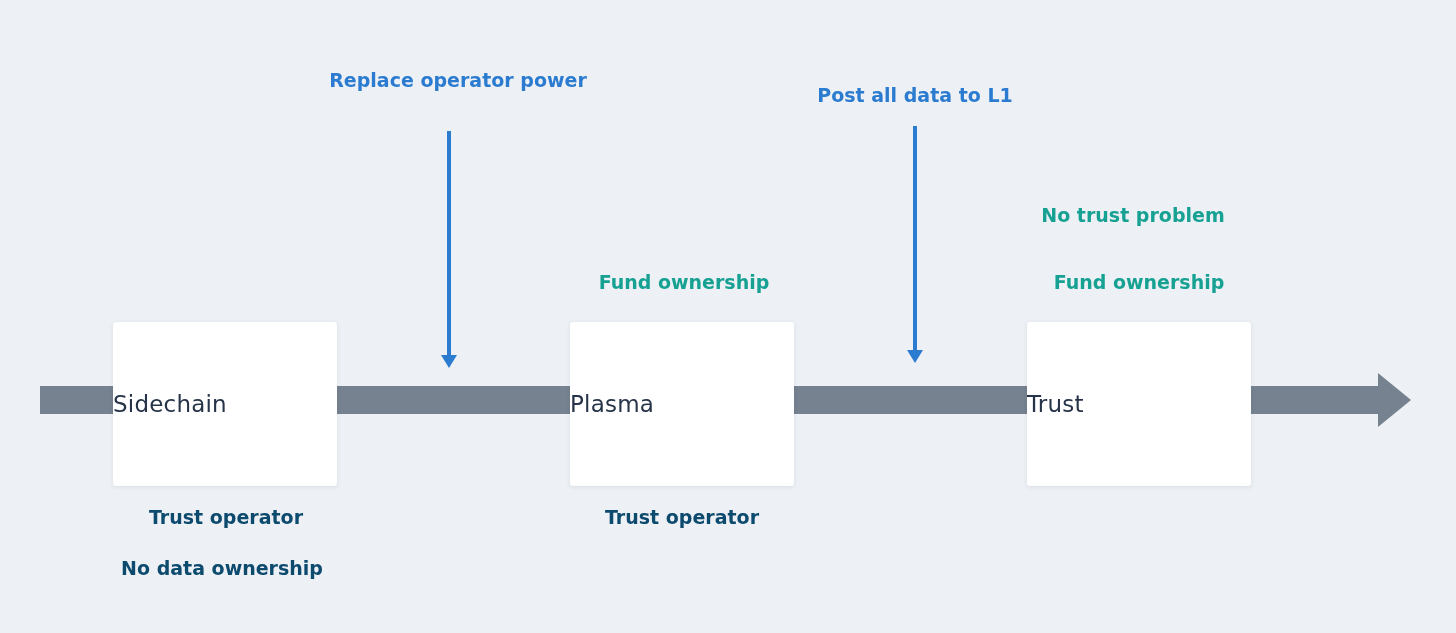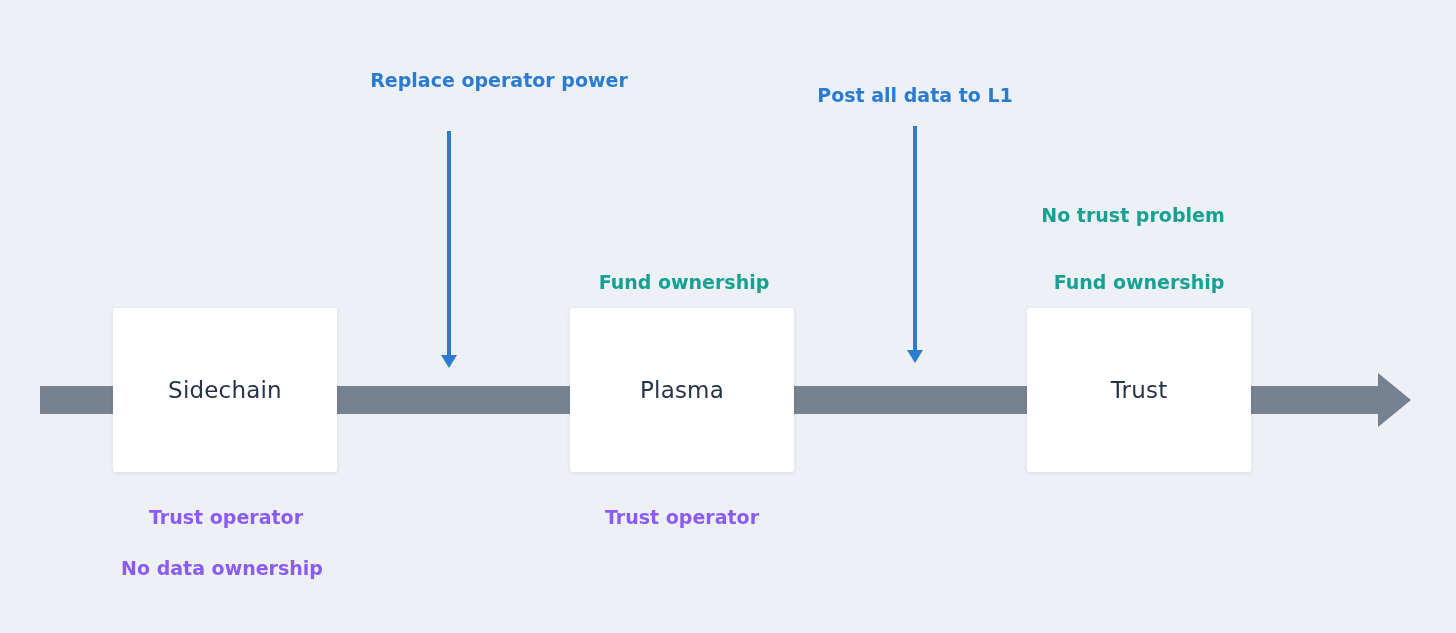--- a/index.html
+++ b/index.html
@@ -34,29 +34,28 @@
     height: 0;
     border-top: 27px solid transparent;
     border-bottom: 27px solid transparent;
     border-left: 33px solid #76828f;
     z-index: 1;
   }
 
   
   .stage-box {
     position: absolute;
-    top: 308px;
+    top: 322px;
     width: 224px;
     height: 164px;
     background: #ffffff;
     border-radius: 3px;
     box-shadow: 0 1px 4px rgba(45, 62, 88, 0.10);
     display: flex;
     align-items: center;
-    justify-content: center;
     z-index: 2;
   }
   .stage-box .stage-label {
     font-size: 23px;
     font-weight: 400;
     color: #263349;
     letter-spacing: 0.2px;
   }
   .box-sidechain { left: 113px; }
   .box-plasma    { left: 570px; }
@@ -66,21 +65,21 @@
   .center-label {
     position: absolute;
     transform: translateX(-50%);
     white-space: nowrap;
     font-size: 19px;
     font-weight: bold;
     z-index: 3;
   }
   .label-blue { color: #2b7cd0; }
   .label-teal { color: #16a193; }
-  .label-red  { color: #8b5cf6; }
+  .label-red  { color: #0c4a6e; }
 
   
   .v-arrow-line {
     position: absolute;
     width: 4px;
     background: #2b7cd0;
     z-index: 2;
   }
   .v-arrow-head {
     position: absolute;
@@ -97,21 +96,21 @@
   .arrow2-head { left: 907px; top: 350px; }
 </style>
 </head>
 <body>
 
 <div class="canvas">
 
   <div class="timeline-bar"></div>
   <div class="timeline-head"></div>
 
-  <div class="center-label label-blue" style="left:458px; top:69px;margin-left:41px;">Replace operator power</div>
+  <div class="center-label label-blue" style="left:458px; top:69px;">Replace operator power</div>
   <div class="v-arrow-line arrow1-line"></div>
   <div class="v-arrow-head arrow1-head"></div>
 
   <div class="center-label label-blue" style="left:915px; top:84px;">Post all data to L1</div>
   <div class="v-arrow-line arrow2-line"></div>
   <div class="v-arrow-head arrow2-head"></div>
 
   <div class="center-label label-teal" style="left:684px; top:271px;">Fund ownership</div>
   <div class="center-label label-teal" style="left:1133px; top:204px;">No trust problem</div>
   <div class="center-label label-teal" style="left:1139px; top:271px;">Fund ownership</div>

